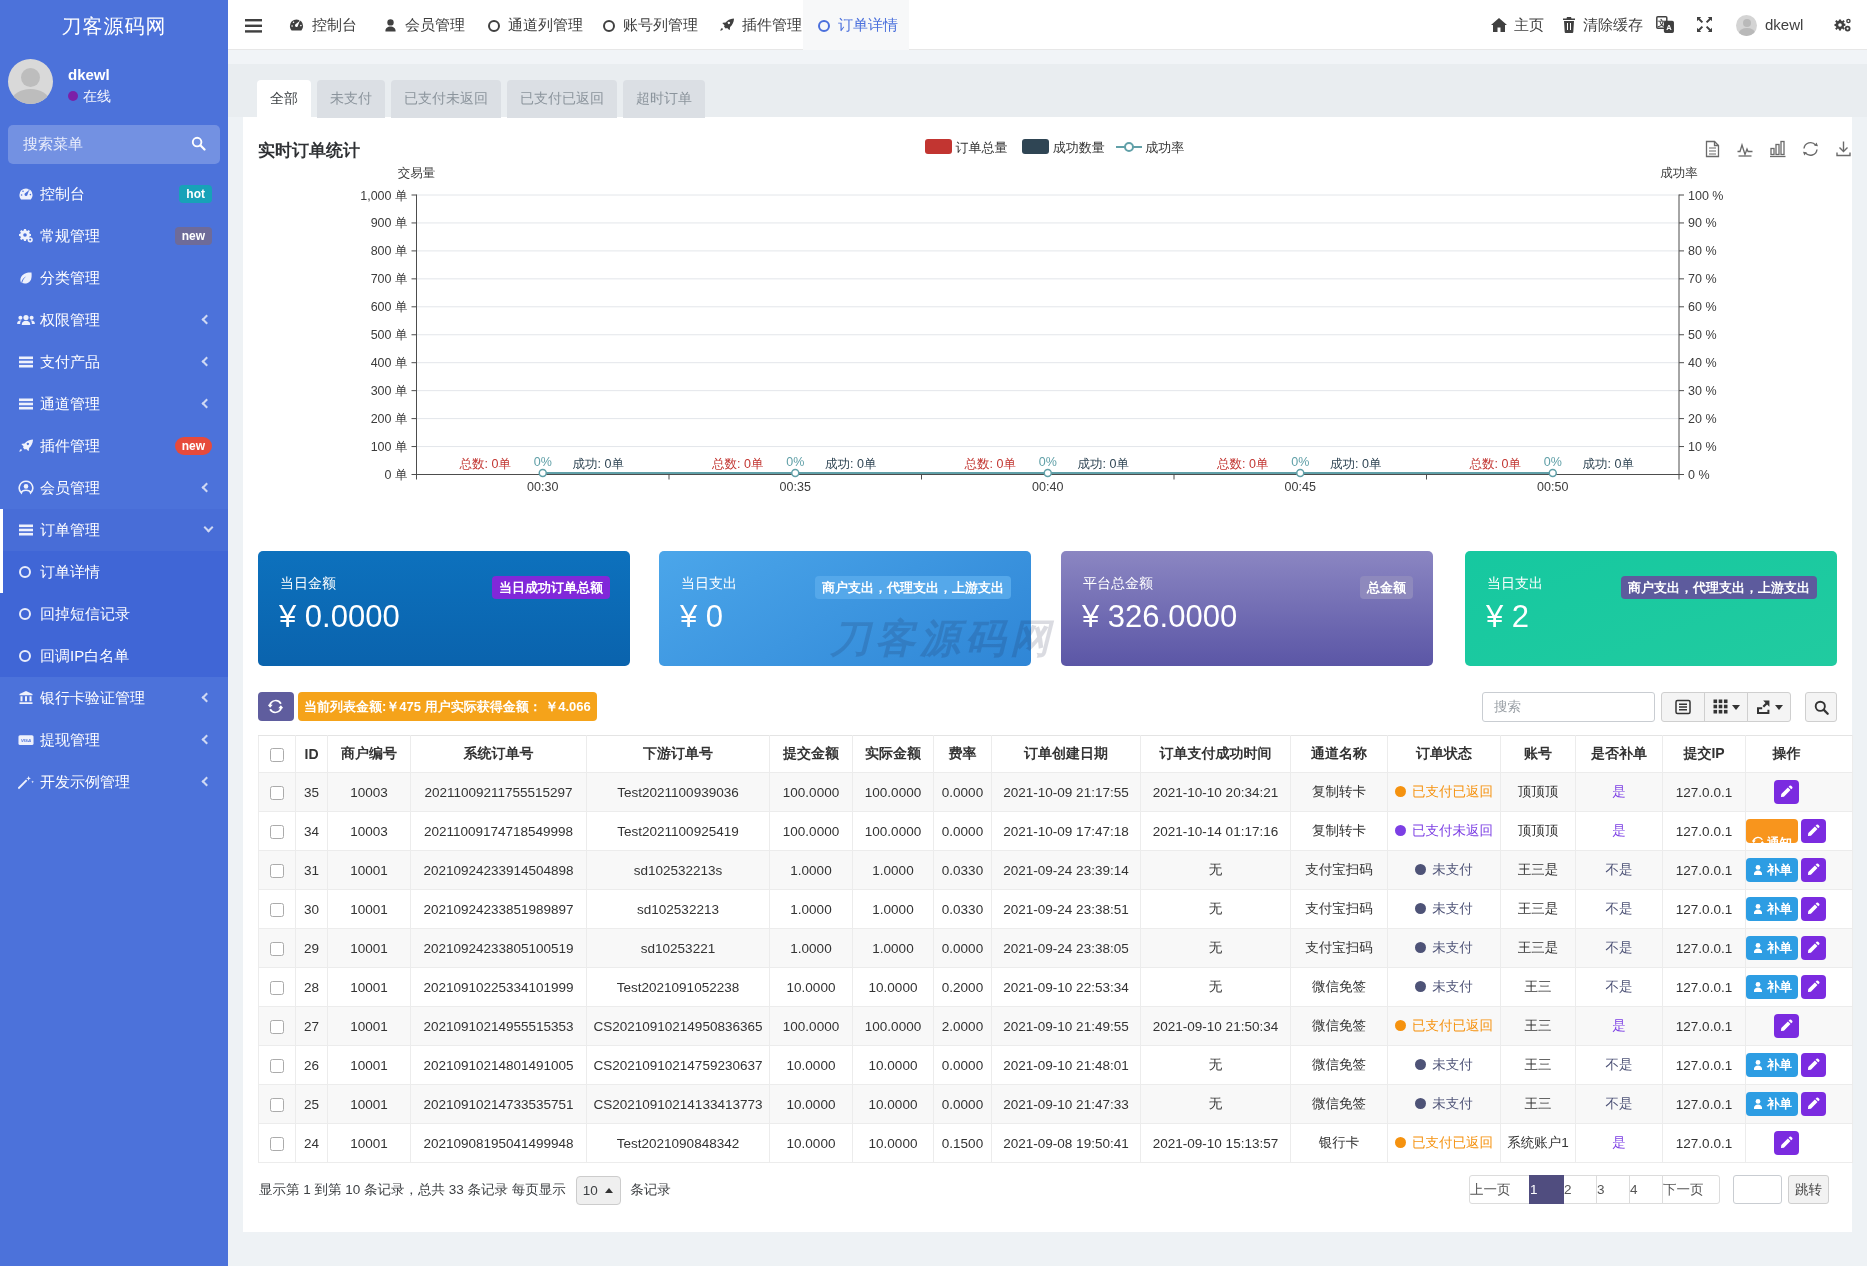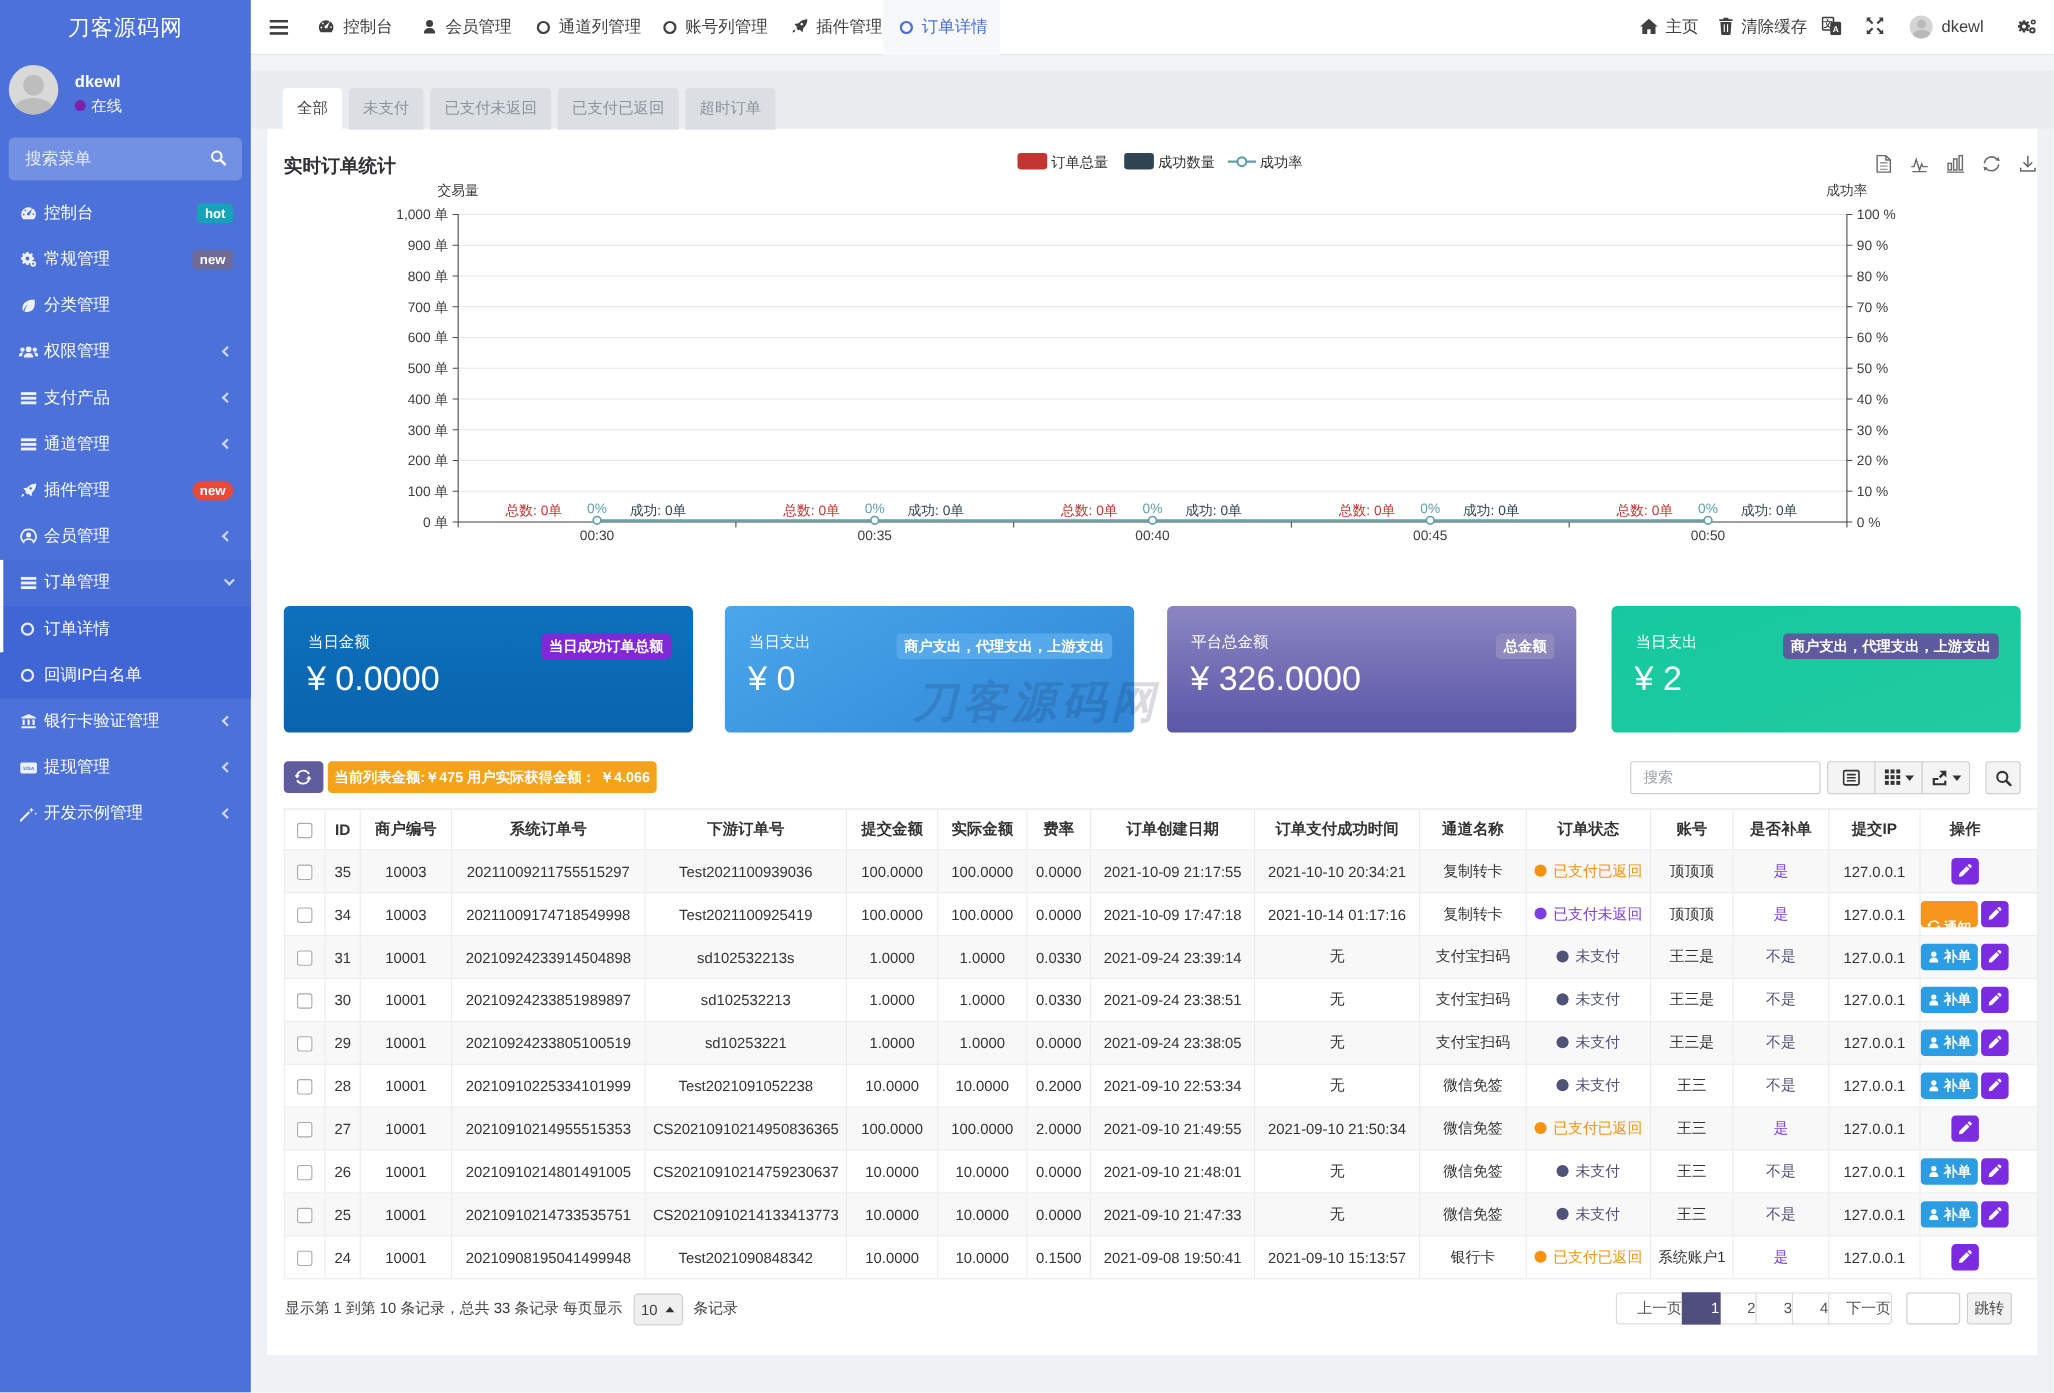--- a/index.html
+++ b/index.html
@@ -85,21 +85,21 @@
 .tx-p{color:#7c3fe4;}
 .tx-n{color:#4e5377;}
 .abtn{display:inline-block;height:24px;line-height:24px;border-radius:4px;color:#fff;font-size:12.5px;vertical-align:middle;}
 .a-edit{width:25px;background:#7b2be0;}
 .a-buy{background:#2d9de3;padding:0 6px;margin-right:3px;font-weight:bold;}
 .a-ntf{background:#f8951d;padding:12px 6px;margin-right:3px;font-weight:bold;}
 
 .finfo{position:absolute;left:16px;top:1059px;height:28px;line-height:28px;font-size:13.5px;color:#3c3f42;}
 .pgsel{display:inline-block;width:45px;height:29px;line-height:27px;border:1px solid #ccc;border-radius:4px;text-align:center;margin:0 6px;vertical-align:top;background:#efefef;}
 .pgn{position:absolute;top:1058px;height:29px;font-size:13.5px;}
-.pbtn{display:inline-block;height:29px;line-height:27px;border:1px solid #dcdcdc;background:#fff;color:#555;text-align:right;vertical-align:top;margin-left:-1px;}
+.pbtn{display:inline-block;height:29px;line-height:27px;border:1px solid #dcdcdc;background:#fff;color:#555;text-align:left;vertical-align:top;margin-left:-1px;}
 .pbtn.on{background:#504d7f;color:#fff;border-color:#504d7f;position:relative;z-index:1;}
 .jinput{position:absolute;left:1490px;top:1058px;width:49px;height:29px;border:1px solid #c9cdd2;border-radius:3px;background:#fff;}
 .jbtn{position:absolute;left:1545px;top:1058px;width:41px;height:29px;line-height:27px;background:#f2f2f2;border:1px solid #cfcfcf;border-radius:3px;text-align:center;font-size:13.5px;color:#444;}
 </style>
 </head>
 <body>
 <div class="sidebar">
   <div class="logo">刀客源码网</div>
   <div class="uinfo">
     <div class="uavatar"></div>
@@ -193,20 +193,24 @@
             <rect x="1" y="10.9" width="14" height="2.6"></rect>
           </g>
         </svg>
         <span class="lb">订单管理</span>
         <span class="chvd"></span>
       </div>
     <div class="sub">
       <div class="mi act">
           <span class="oc"></span>
           <span class="lb">订单详情</span>
+        </div>
+      <div class="mi">
+          <span class="oc"></span>
+          <span class="lb">回掉短信记录</span>
         </div>
       <div class="mi">
           <span class="oc"></span>
           <span class="lb">回调IP白名单</span>
         </div>
     </div>
     <div class="mi">
         <svg class="ic" viewBox="0 0 16 16">
           <path fill="#eef1fc" d="M8 1 1.5 4v1.2h13V4L8 1zM2.5 6.2h2v5h-2zm4.5 0h2v5H7zm4.5 0h2v5h-2zM1.5 12.2h13V14h-13z"></path>
         </svg>

